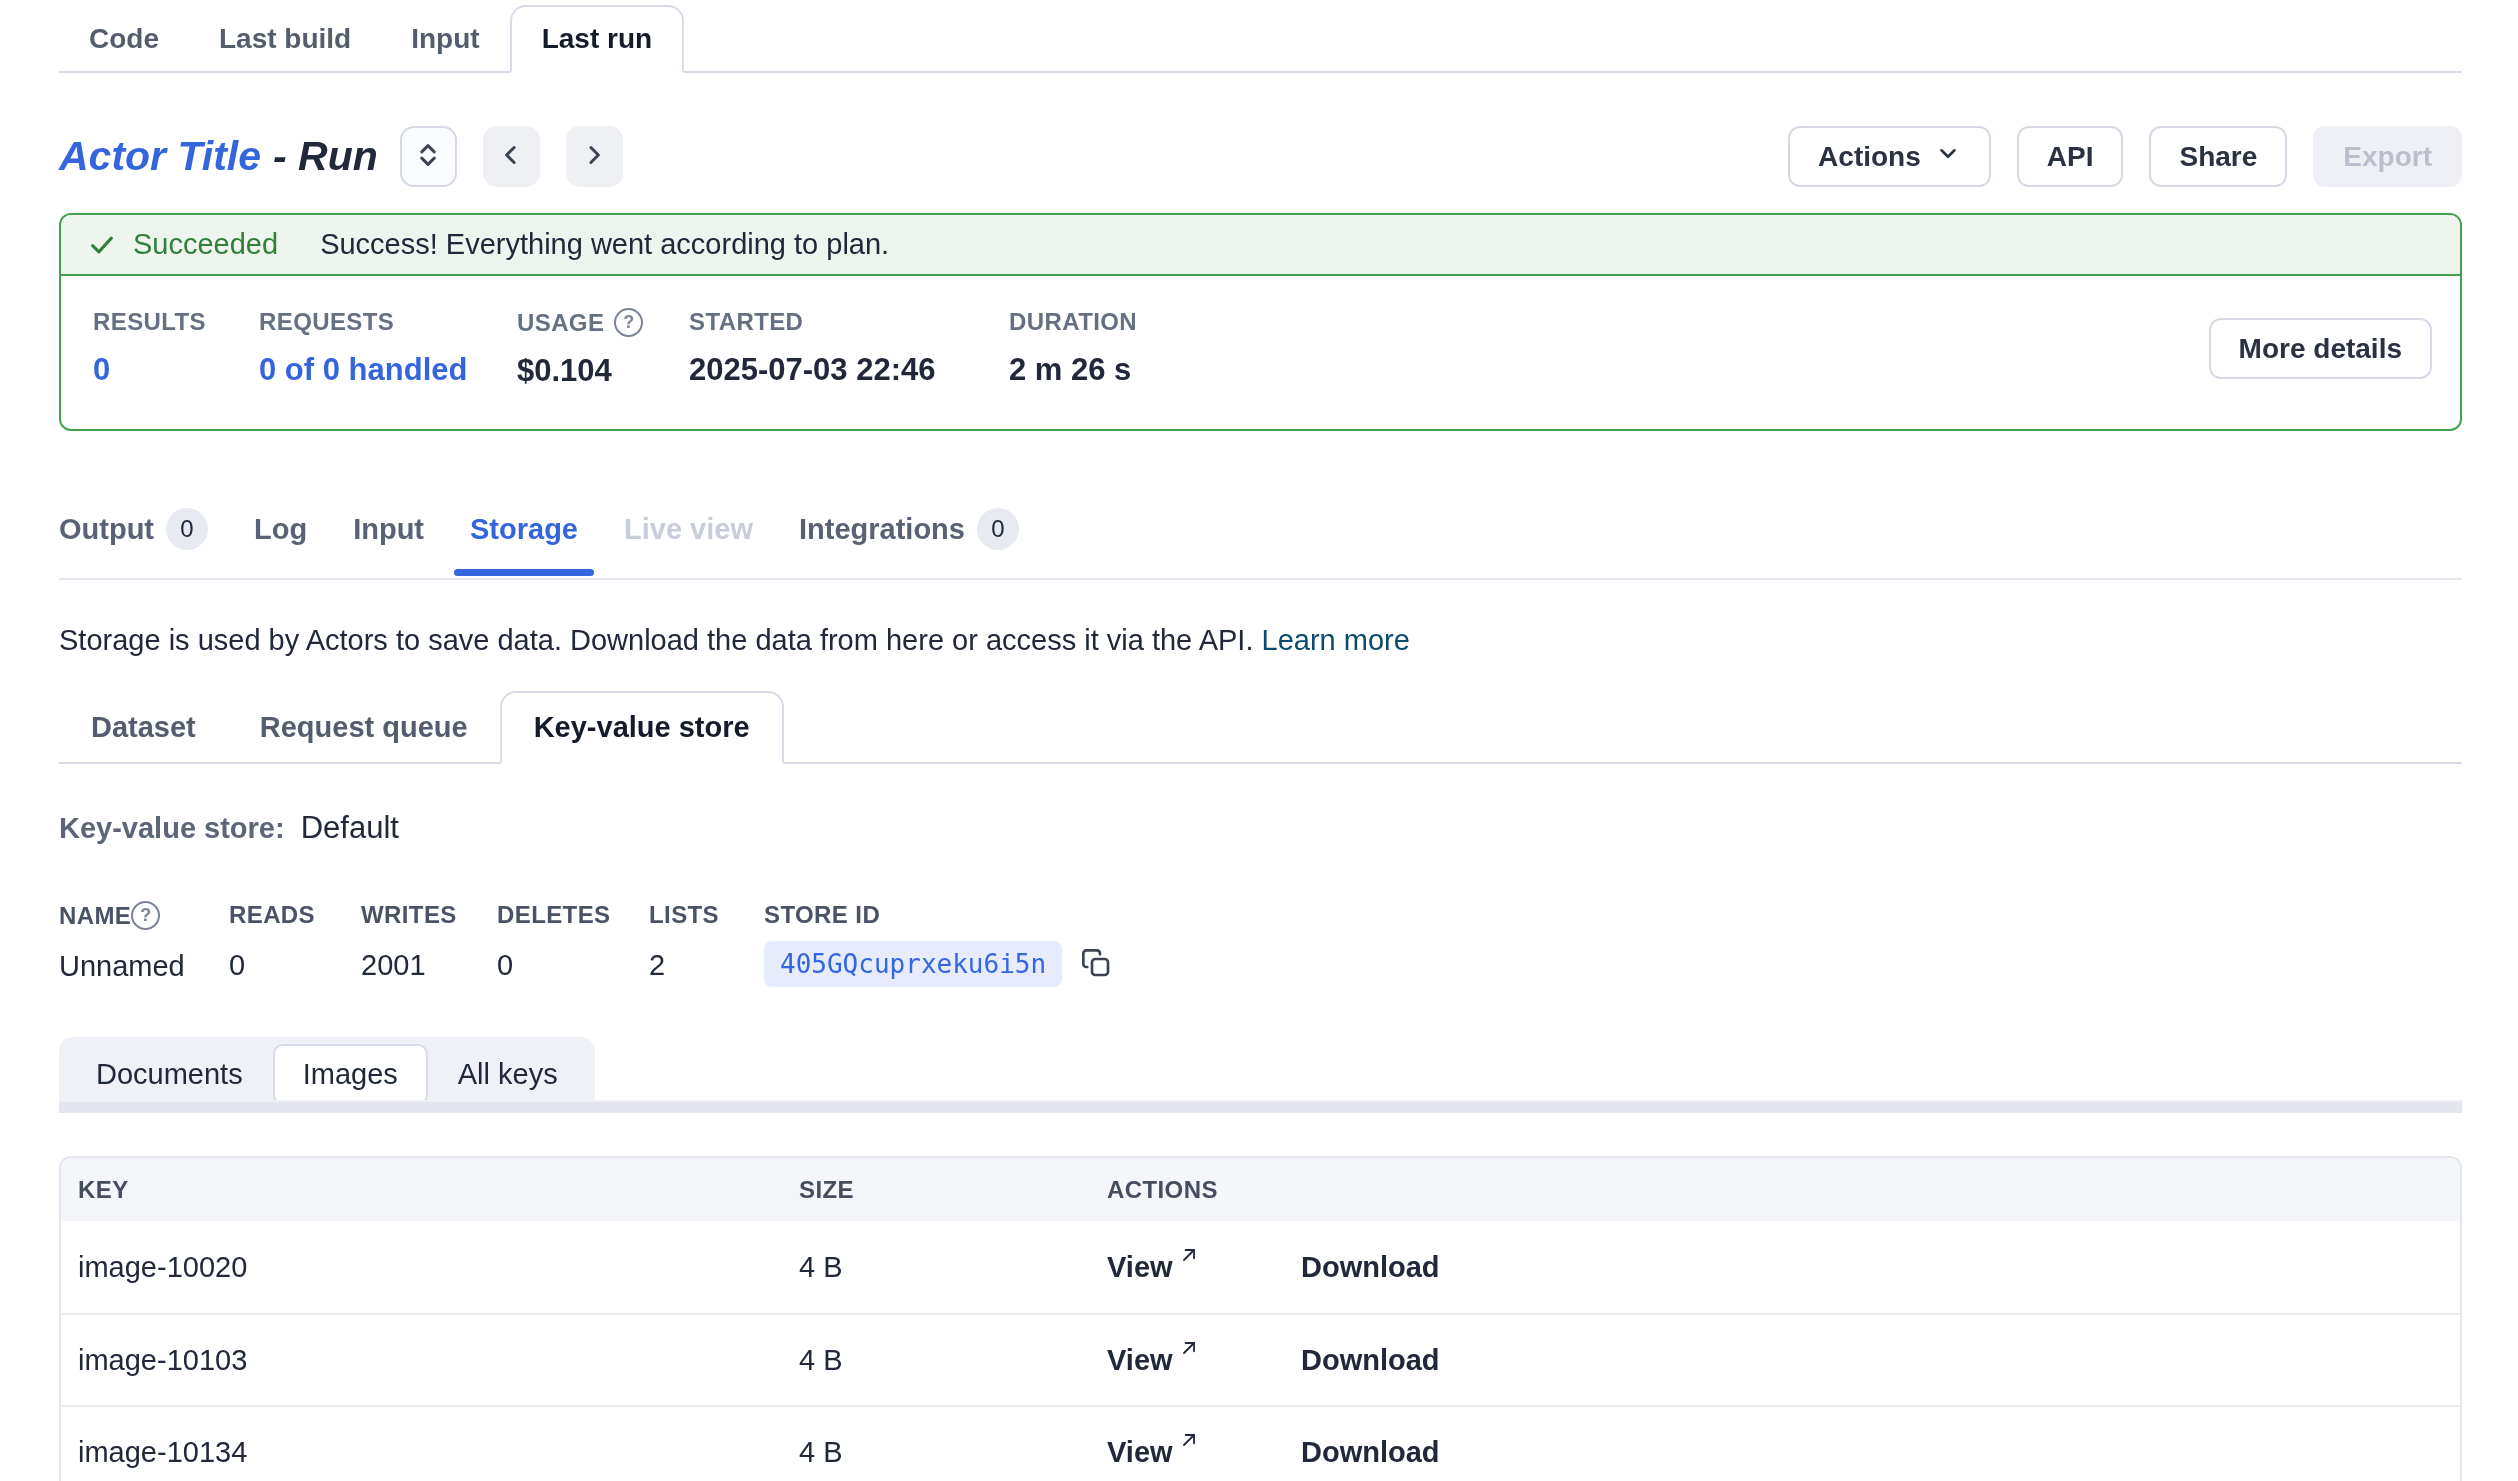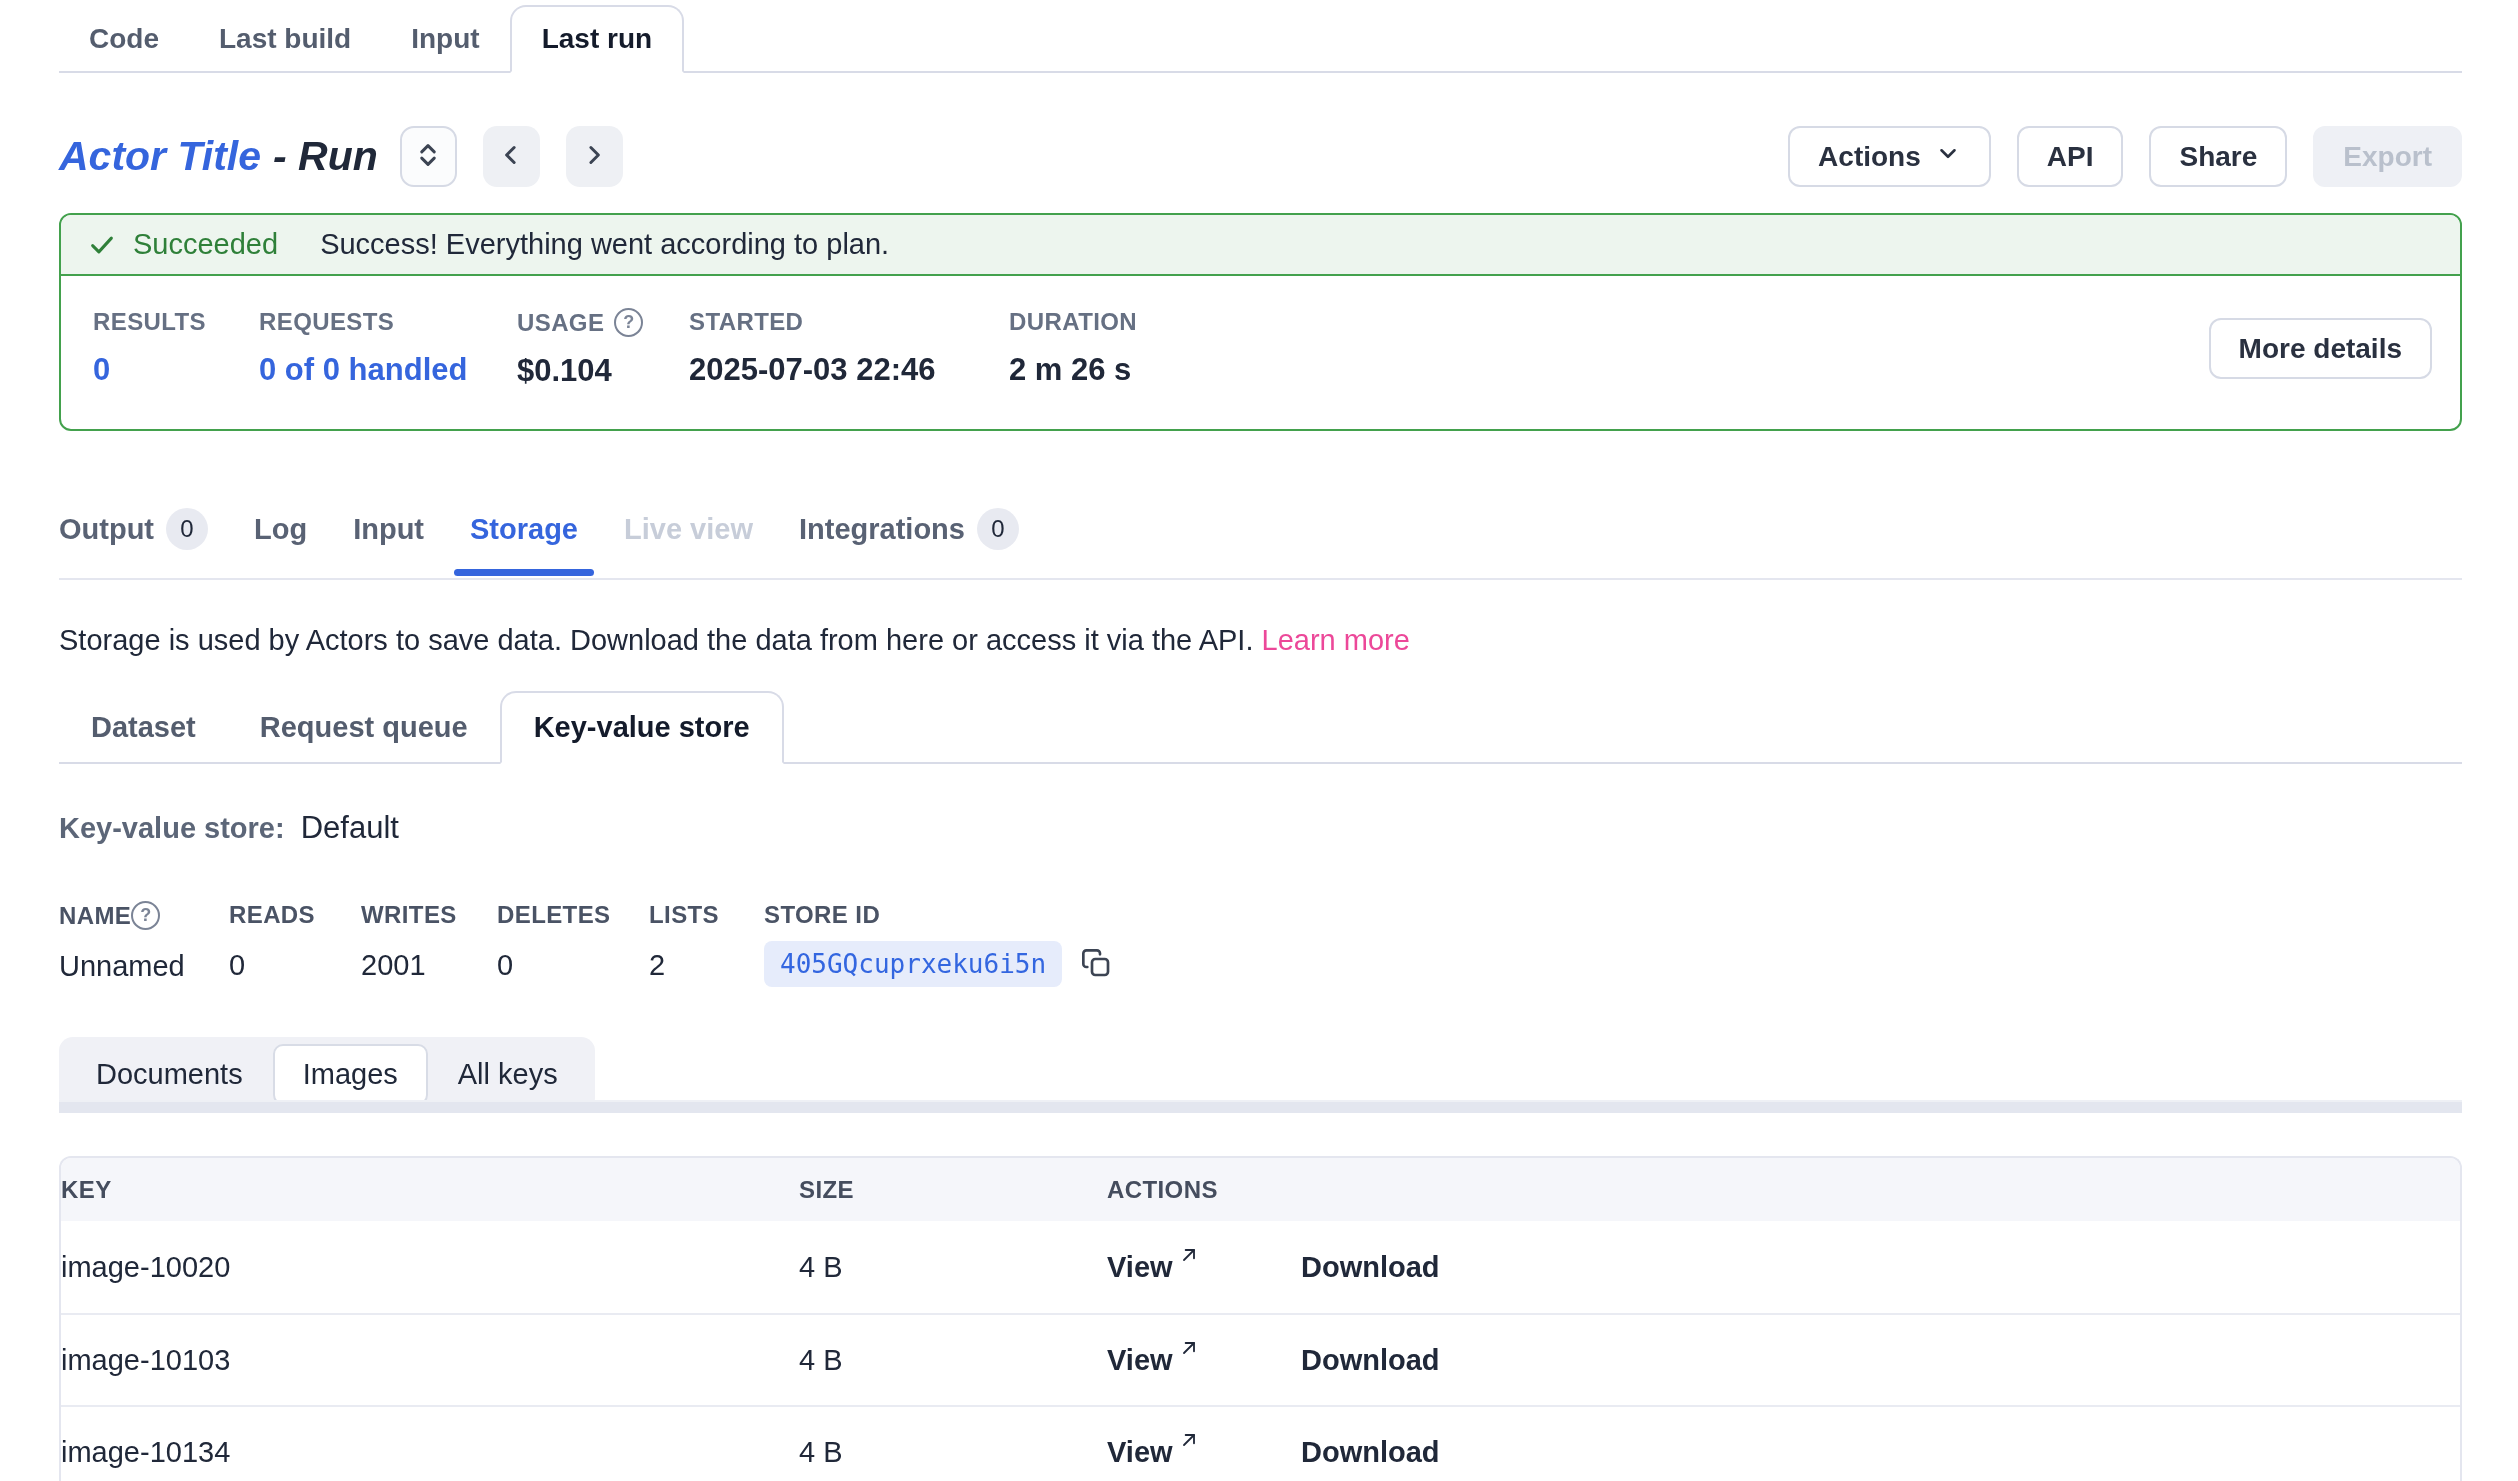--- a/index.html
+++ b/index.html
@@ -83,21 +83,21 @@
   }
   .run-tab.disabled { color: #c7cdd9; cursor: default; }
   .badge {
     margin-left: 12px; min-width: 42px; height: 42px; padding: 0 6px; border-radius: 21px;
     background: #e8eaf1; color: #202839; font-size: 24px; font-weight: 400;
     display: inline-flex; align-items: center; justify-content: center;
   }
 
   
   .storage-note { margin-top: 44px; font-size: 29px; color: #202839; }
-  .link { color: #ec4899; cursor: pointer; text-decoration: none; }
+  .link { color: #0c4a6e; cursor: pointer; text-decoration: none; }
 
   .storage-tabs { display: flex; align-items: flex-end; margin-top: 38px; border-bottom: 2px solid #d8dbe7; height: 69px; }
   .storage-tab { font-size: 29px; font-weight: 700; color: #545d6e; padding: 18px 32px; cursor: pointer; white-space: nowrap; }
   .storage-tab.active {
     color: #141b2b; background: #fff; border: 2px solid #d8dbe7; border-bottom: 2px solid #fff;
     border-radius: 16px 16px 0 0; margin-bottom: -2px;
   }
 
   .kv-line { margin-top: 46px; display: flex; align-items: baseline; gap: 16px; }
   .kv-line-label { font-size: 29px; font-weight: 700; color: #5c6678; }
@@ -131,21 +131,21 @@
 
   
   .keys-table { margin-top: 44px; border: 2px solid #e4e6ef; border-bottom: none; border-radius: 12px 12px 0 0; }
   .t-row { display: grid; grid-template-columns: 738px 294px 1fr; align-items: center; }
   .t-head {
     background: #f5f6fa; height: 63px; border-radius: 10px 10px 0 0;
     font-size: 24px; font-weight: 700; letter-spacing: 0.4px; color: #454d5e; text-transform: uppercase;
   }
   .t-body-row { height: 92px; border-top: 2px solid #e9ebf2; font-size: 29px; color: #202839; background: #fff; }
   .t-head + .t-body-row { border-top: none; }
-  .cell-key { }
+  .cell-key { padding-left: 17px; }
   .cell-actions { display: flex; align-items: center; padding-left: 14px; }
   .view-wrap { width: 194px; display: flex; align-items: flex-start; }
   .action-link { font-weight: 600; color: #202839; cursor: pointer; white-space: nowrap; }
   .ext-icon { color: #202839; margin-left: 6px; margin-top: -6px; display: inline-flex; }
 
   .bottom-strip {
     position: absolute; left: 59px; bottom: 0; width: 2403px; height: 13px;
     background: #e3e6ef; border-top: 2px solid #eef0f5;
   }
 </style>

